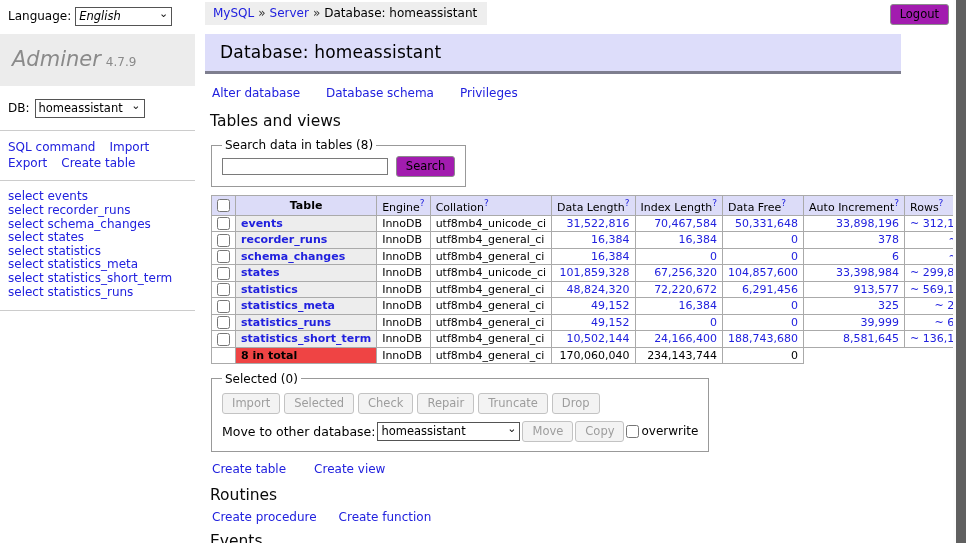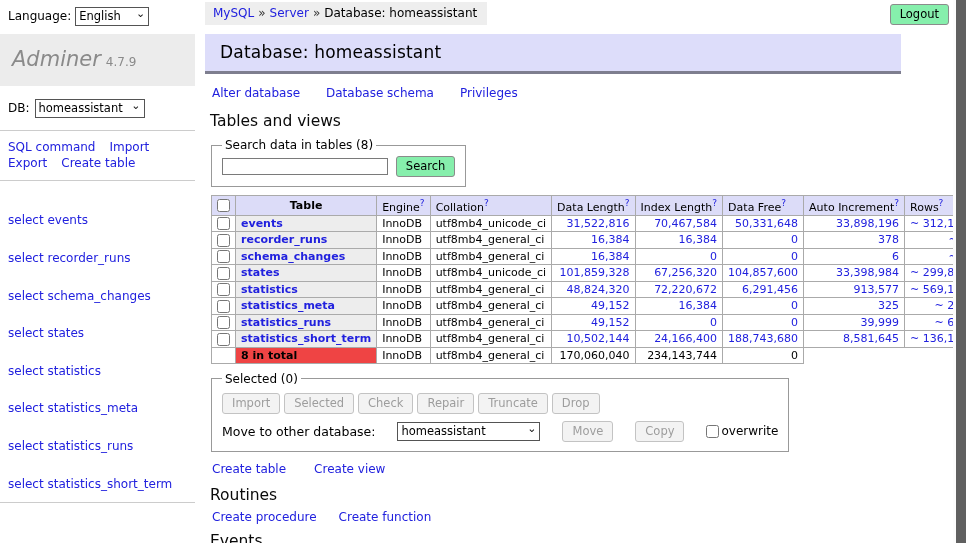--- a/index.html
+++ b/index.html
@@ -21,33 +21,33 @@
   .selwrap select {
     appearance:none; -webkit-appearance:none;
     font-family:"DejaVu Sans", sans-serif; font-size:11.5px;
     border:1px solid #545454; background:#fff; border-radius:0;
     padding:1px 16px 2px 3px; height:19px;
   }
   .selwrap::after {
     content:"⌄"; position:absolute; right:4px; top:0px;
     font-size:11px; color:#111; pointer-events:none;
   }
-  .sel-lang select { width:74px; }
+  .sel-lang select { width:97px;font-style:italic; }
   .sel-db select { width:110px; }
   .sel-move select { width:143px; }
   .brand { background:#ececec; padding:13px 12px 15px 12px; margin-top:2px; }
   .brand .name { font-style:italic; font-size:21px; color:#8a8a8a; }
   .brand .ver { font-size:12px; color:#8a8a8a; margin-left:5px; }
   .db-row { padding:13px 8px 12px 8px; white-space:nowrap; }
   .db-row label { margin-right:5px; }
   hr.side { border:none; border-top:1px solid #ccc; margin:0; }
   .actions { padding:8px 8px 9px 8px; line-height:1.35; }
   .actions a { margin-right:14px; white-space:nowrap; display:inline-block; }
   .menu { padding:9px 8px 11px 8px; }
-  .menu a { display:block; font-size:12px; line-height:1.05; padding-bottom:1px; white-space:nowrap;margin-top:24px; }
+  .menu a { display:block; font-size:12px; line-height:1.05; padding-bottom:1px; white-space:nowrap; }
 
   
   .content { flex:1; margin-left:10px; padding-right:24px; }
   .topbar { position:relative; height:24px; margin-top:2px; }
   .breadcrumb { display:inline-block; background:#eee; padding:4px 10px 5px 8px; font-size:12px; white-space:nowrap; }
   .breadcrumb .sep { color:#333; margin:0 4px; }
   .logout-btn { position:fixed; right:17px; top:4px; }
 
   h2.dbtitle {
     background:#ddddfa; border-bottom:3px solid #7e7e8f;
@@ -61,21 +61,21 @@
 
   fieldset {
     border:1px solid #999; margin:8px 0 0 6px; padding:4px 10px 9px 10px;
     width:fit-content; font-size:12px;
   }
   legend { padding:0 3px; }
   .search-input { width:166px; height:17px; border:1px solid #7a7a7a; margin-right:4px;
     font-family:"DejaVu Sans", sans-serif; font-size:11.5px; padding:0 3px; }
   button {
     font-family:"DejaVu Sans", sans-serif; font-size:11.5px;
-    background:#86efac; border:1px solid #8b8b8b; border-radius:3px;
+    background:#a21caf; border:1px solid #8b8b8b; border-radius:3px;
     padding:2px 9px 3px 9px; color:#000; cursor:pointer;
   }
   button:disabled { color:#9d9d9d; border-color:#c3c3c3; background:#f3f3f3; }
 
   
   table { border-collapse:collapse; margin:8px 0 0 6px; font-size:11px; }
   th, td { border:1px solid #aaa; padding:1px 5px; height:16px; white-space:nowrap; }
   thead th { background:#dcdcf8; font-weight:normal; text-align:left; }
   thead th.t-name { font-weight:bold; text-align:center; }
   tbody th { background:#ededed; text-align:left; font-weight:bold; }
@@ -87,21 +87,21 @@
   tr.total td { text-align:right; }
   tr.total th { background:#ef4444; text-align:left; }
   tr.total td.plain { text-align:left; }
   td.noborder { border:none; }
   .w-check{width:20px; text-align:center;} .w-name{width:116px} .w-eng{width:42px}
   .w-coll{width:102px} .w-dl{width:66px} .w-il{width:71px} .w-df{width:59px}
   .w-ai{width:77px} .w-rows{width:55px}
 
   .btnrow { margin:3px 0 7px 0; }
   .btnrow button { margin-right:4px; }
-  .moverow { display:flex; align-items:center; gap:22px; font-size:12.5px; white-space:nowrap; }
+  .moverow { display:flex; align-items:center; gap:2px; font-size:12.5px; white-space:nowrap; }
   .moverow .ovw { display:flex; align-items:center; gap:2px; font-size:12px; }
 
   .footlinks { margin:10px 0 0 7px; }
   .footlinks a { margin-right:28px; }
   .rlinks { margin:6px 0 0 7px; }
   .rlinks a { margin-right:22px; }
   h3.events { margin-top:8px; }
 
   
   .vscroll { position:fixed; top:0; right:0; width:13px; height:543px; background:#fcfcfc; }
@@ -128,22 +128,22 @@
     <a href="#">SQL command</a><a href="#">Import</a><a href="#">Export</a><a href="#">Create table</a></div>
     <hr class="side">
     <div class="menu">
 
     <a href="#">select events</a>
         <a href="#">select recorder_runs</a>
         <a href="#">select schema_changes</a>
         <a href="#">select states</a>
         <a href="#">select statistics</a>
         <a href="#">select statistics_meta</a>
+        <a href="#">select statistics_short_term</a>
         <a href="#">select statistics_runs</a>
-        <a href="#">select statistics_short_term</a>
       </div>
     <hr class="side">
   </div>
 
   <div class="content">
 
     <div class="topbar">
       <span class="breadcrumb">
         <a href="#">MySQL</a><span class="sep">»</span><a href="#">Server</a><span class="sep">»</span><span>Database: homeassistant</span>
       </span>

